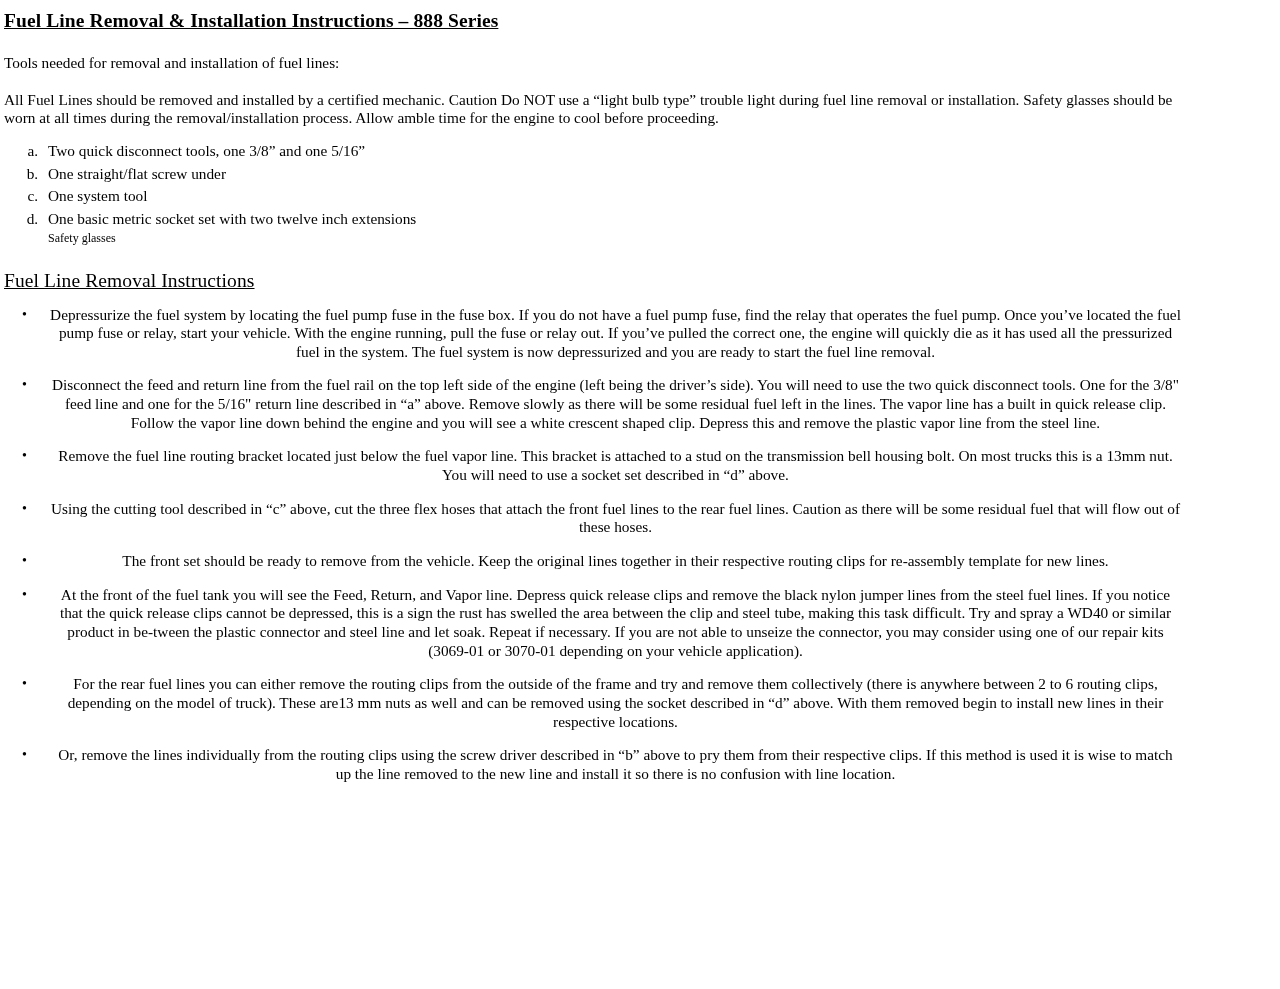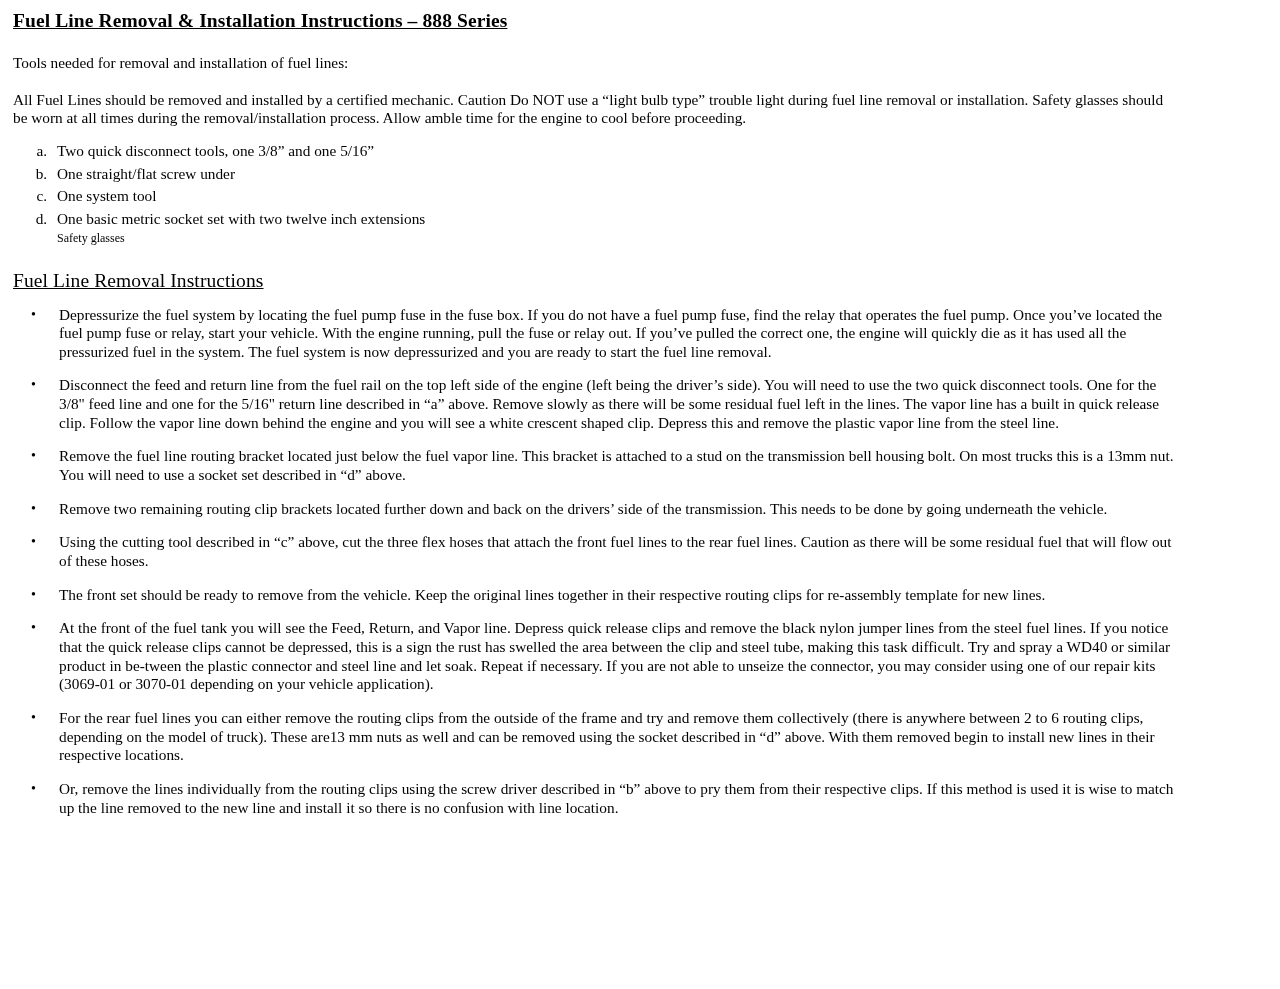--- a/index.html
+++ b/index.html
@@ -8,21 +8,21 @@
     background: #ffffff;
   }
   body {
     width: 1280px;
     height: 989px;
     font-family: "Liberation Serif", serif;
     color: #000000;
     overflow: hidden;
   }
   .page {
-    padding: 6px 22px 0 13px;
+    padding: 6px 22px 0 4px;
     box-sizing: border-box;
     width: 1203px;
   }
   h1.doc-title {
     font-size: 19.5px;
     font-weight: bold;
     text-decoration: underline;
     margin: 4px 0 0 0;
     letter-spacing: 0.1px;
   }
@@ -64,20 +64,21 @@
     margin: 14px 0 0 0;
     padding: 0 0 0 36px;
     list-style: none;
   }
   ul.bullets > li {
     position: relative;
     font-size: 15.3px;
     line-height: 1.22;
     margin-bottom: 15px;
     padding-left: 10px;
+    text-align: center;
   }
   ul.bullets > li::before {
     content: "\2022";
     position: absolute;
     left: -18px;
     top: 0;
     font-size: 14px;
   }
 </style>
 </head>
@@ -98,21 +99,20 @@
     <li>One basic metric socket set with two twelve inch extensions</li>
   </ol>
   <div class="tools-extra">Safety glasses</div>
 
   <h2 class="section-title">Fuel Line Removal Instructions</h2>
 
   <ul class="bullets">
     <li>Depressurize the fuel system by locating the fuel pump fuse in the fuse box. If you do not have a fuel pump fuse, find the relay that operates the fuel pump. Once you’ve located the fuel pump fuse or relay, start your vehicle. With the engine running, pull the fuse or relay out. If you’ve pulled the correct one, the engine will quickly die as it has used all the pressurized fuel in the system. The fuel system is now depressurized and you are ready to start the fuel line removal.</li>
     <li>Disconnect the feed and return line from the fuel rail on the top left side of the engine (left being the driver’s side). You will need to use the two quick disconnect tools. One for the 3/8" feed line and one for the 5/16" return line described in “a” above. Remove slowly as there will be some residual fuel left in the lines. The vapor line has a built in quick release clip. Follow the vapor line down behind the engine and you will see a white crescent shaped clip. Depress this and remove the plastic vapor line from the steel line.</li>
     <li>Remove the fuel line routing bracket located just below the fuel vapor line. This bracket is attached to a stud on the transmission bell housing bolt. On most trucks this is a 13mm nut. You will need to use a socket set described in “d” above.</li>
-    <li>Remove two remaining routing clip brackets located further down and back on the drivers’ side of the transmission. This needs to be done by going underneath the vehicle.</li>
     <li>Using the cutting tool described in “c” above, cut the three flex hoses that attach the front fuel lines to the rear fuel lines. Caution as there will be some residual fuel that will flow out of these hoses.</li>
     <li>The front set should be ready to remove from the vehicle. Keep the original lines together in their respective routing clips for re-assembly template for new lines.</li>
     <li>At the front of the fuel tank you will see the Feed, Return, and Vapor line. Depress quick release clips and remove the black nylon jumper lines from the steel fuel lines. If you notice that the quick release clips cannot be depressed, this is a sign the rust has swelled the area between the clip and steel tube, making this task difficult. Try and spray a WD40 or similar product in be-tween the plastic connector and steel line and let soak. Repeat if necessary. If you are not able to unseize the connector, you may consider using one of our repair kits (3069-01 or 3070-01 depending on your vehicle application).</li>
     <li>For the rear fuel lines you can either remove the routing clips from the outside of the frame and try and remove them collectively (there is anywhere between 2 to 6 routing clips, depending on the model of truck). These are13 mm nuts as well and can be removed using the socket described in “d” above. With them removed begin to install new lines in their respective locations.</li>
     <li>Or, remove the lines individually from the routing clips using the screw driver described in “b” above to pry them from their respective clips. If this method is used it is wise to match up the line removed to the new line and install it so there is no confusion with line location.</li>
   </ul>
 
 </div>
 
 </body></html>

